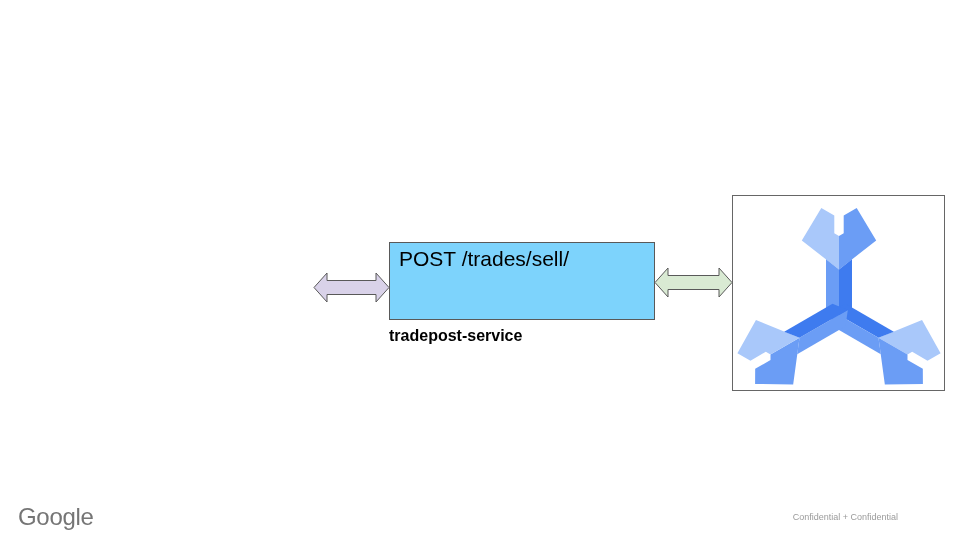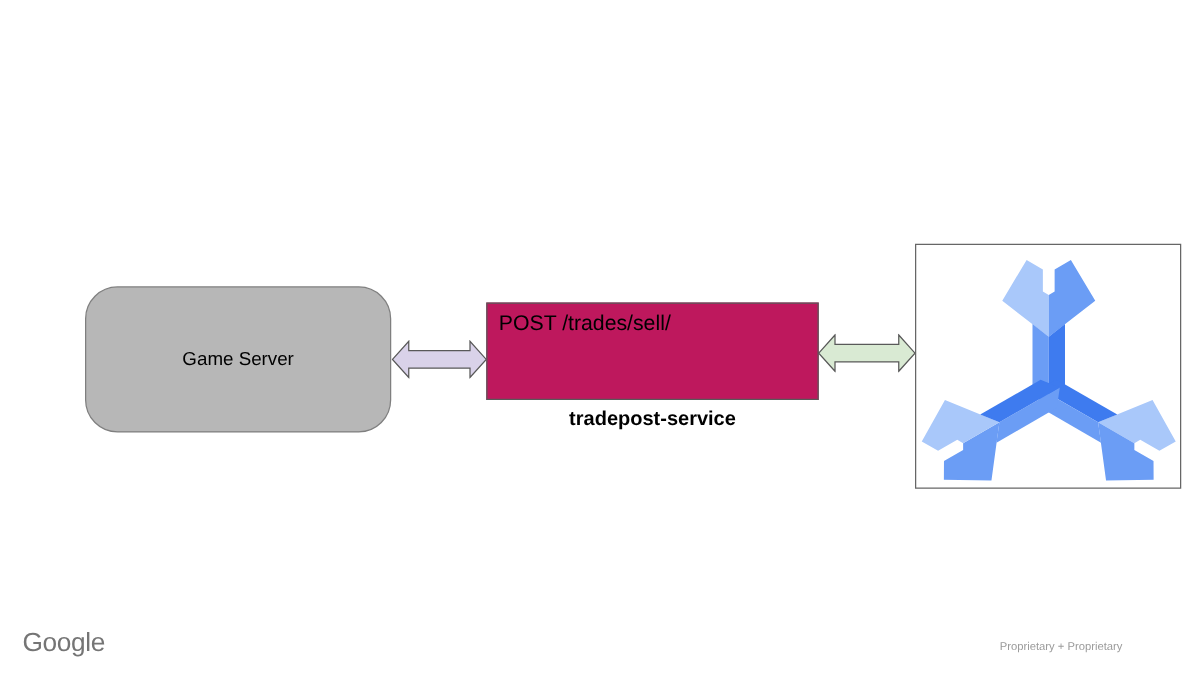--- a/index.html
+++ b/index.html
@@ -11,52 +11,49 @@
   
   .game-server{
     left:68px;top:229px;width:245px;height:117px;box-sizing:border-box;
     background:#b7b7b7;border:1px solid #7f7f7f;border-radius:26px;
     display:flex;align-items:center;justify-content:center;
     font-size:15px;
   }
   
   .service-box{
     left:389px;top:242px;width:266px;height:78px;box-sizing:border-box;
-    background:#be185d;border:1px solid #595959;
-    padding:4px 0 12px 9px;font-size:17px;line-height:23px;
+    background:#7dd3fc;border:1px solid #595959;
+    padding:4px 0 12px 9px;font-size:21px;line-height:23px;
   }
   .service-label{
-    left:389px;top:327px;width:266px;text-align:center;
+    left:389px;top:327px;width:266px;
     font-size:16px;font-weight:bold;
   }
   
   .arrow-svg{display:block;}
   .arrow-left{left:313px;top:272px;}
   .arrow-right{left:654px;top:267px;}
   
   .logo-frame{
     left:732px;top:195px;width:211px;height:194px;box-sizing:content-box;
     background:#ffffff;border:1px solid #666666;
   }
   
   .brand{
-    left:18px;top:503px;font-size:21px;color:#757575;letter-spacing:-0.3px;text-align:center;
+    left:18px;top:503px;font-size:24px;color:#757575;letter-spacing:-0.3px;text-align:center;
   }
   .confidential{
     top:512px;right:62px;font-size:9px;color:#9b9b9b;
   }
 </style>
 </head>
 <body>
 
 <div class="slide">
 
-  <div class="abs game-server">
-    <span>Game Server</span>
-  </div>
 
   <svg class="abs arrow-svg arrow-left" width="77" height="31" viewBox="0 0 77 31">
     <polygon points="1,15.5 14,1 14,8.5 63,8.5 63,1 76,15.5 63,30 63,22.5 14,22.5 14,30" stroke="#595959" stroke-width="1" fill="#d9d2e9"></polygon>
   </svg>
 
   <div class="abs service-box">
     <div>POST /trades/sell/</div>
   </div>
   <div class="abs service-label">tradepost-service</div>
 
@@ -86,15 +83,15 @@
           <polygon points="0,-45.6 -37.2,-74.4 -17.7,-107.1 -4.7,-99.5 -4.7,-81.8 0,-79.1" fill="#6b9df5"></polygon>
           <polygon points="0,-45.6 0,-79.1 4.7,-81.8 4.7,-99.5 17.7,-107.1 37.2,-74.4" fill="#a9c8fa"></polygon>
           <polygon points="-13,-55.8 0,-45.6 0,10.2 -13,0" fill="#6b9df5"></polygon>
           <polygon points="0,-45.6 13,-55.8 13,0 0,10.2" fill="#3e7bef"></polygon>
         </g>
       </g>
     </svg>
   </div>
 
   <div class="abs brand">Google</div>
-  <div class="abs confidential">Proprietary + Proprietary</div>
+  <div class="abs confidential">Confidential + Confidential</div>
 
 </div>
 
 </body></html>

